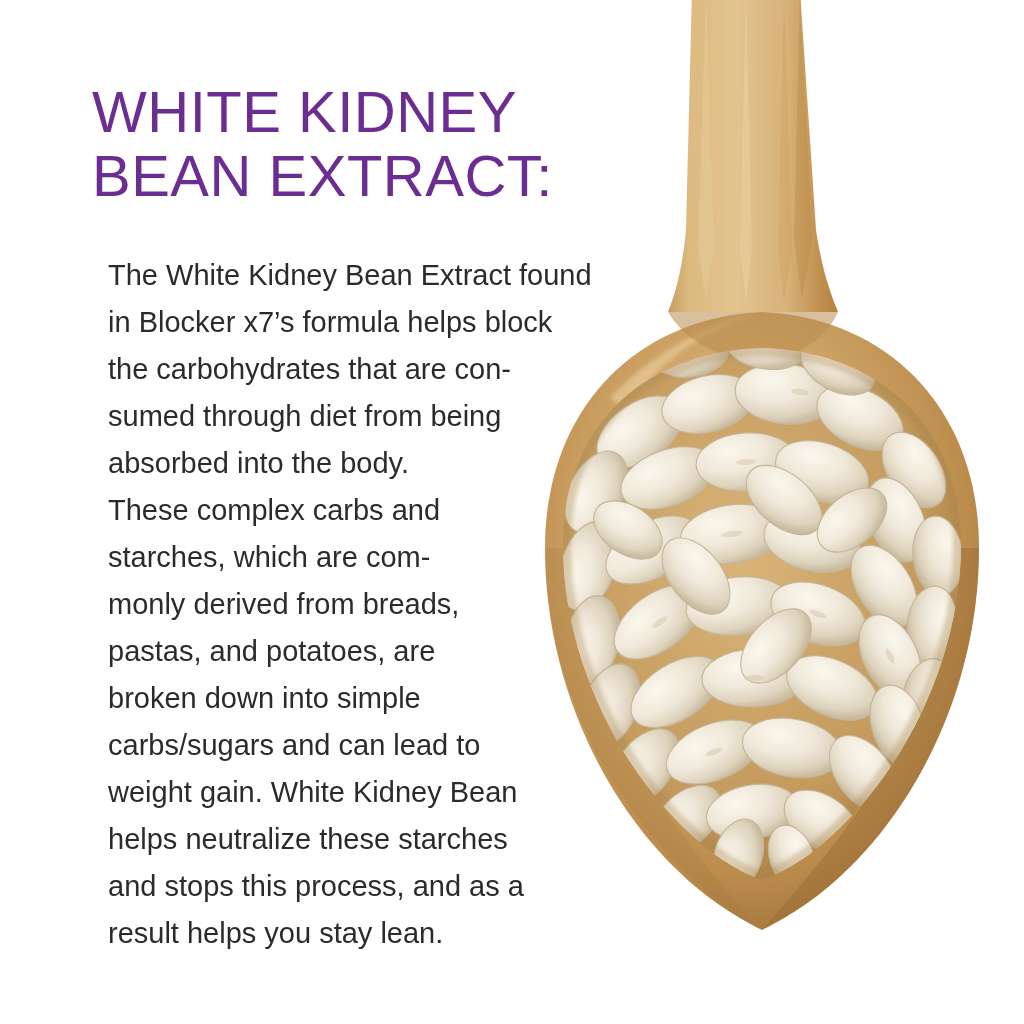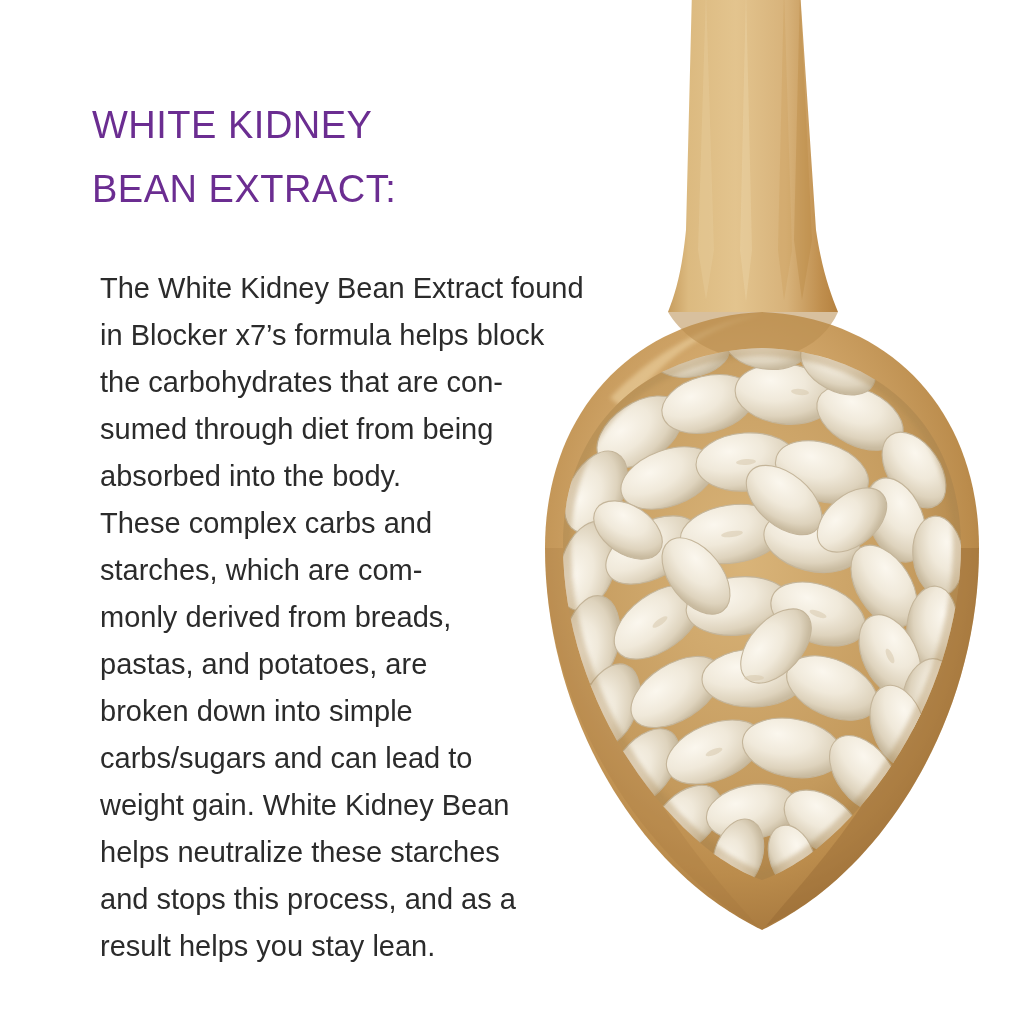--- a/index.html
+++ b/index.html
@@ -20,35 +20,35 @@
   #text-col {
     position: absolute;
     left: 92px;
     top: 80px;
     width: 545px;
   }
 
   #headline {
     color: #6b2d91;
     font-family: "Liberation Sans", sans-serif;
-    font-size: 38px;
+    font-size: 58px;
     font-weight: 400;
     line-height: 64px;
     letter-spacing: 0.5px;
-    margin: 13px 0 44px 0;
+    margin: 0 0 44px 0;
     white-space: pre-line;
   }
 
   #body-copy {
     color: #2b2b2b;
     font-family: "Liberation Sans", sans-serif;
     font-size: 29px;
     font-weight: 400;
     line-height: 47px;
-    margin: 8px;
+    margin: 16px;
     white-space: pre-line;
   }
 
   
   #spoon-photo {
     position: absolute;
     left: 500px;
     top: 0;
     width: 524px;
     height: 1024px;

